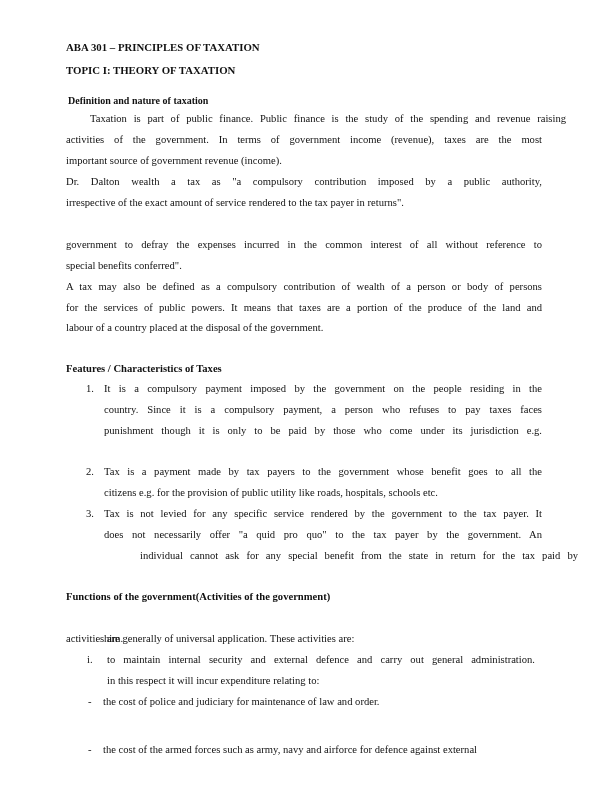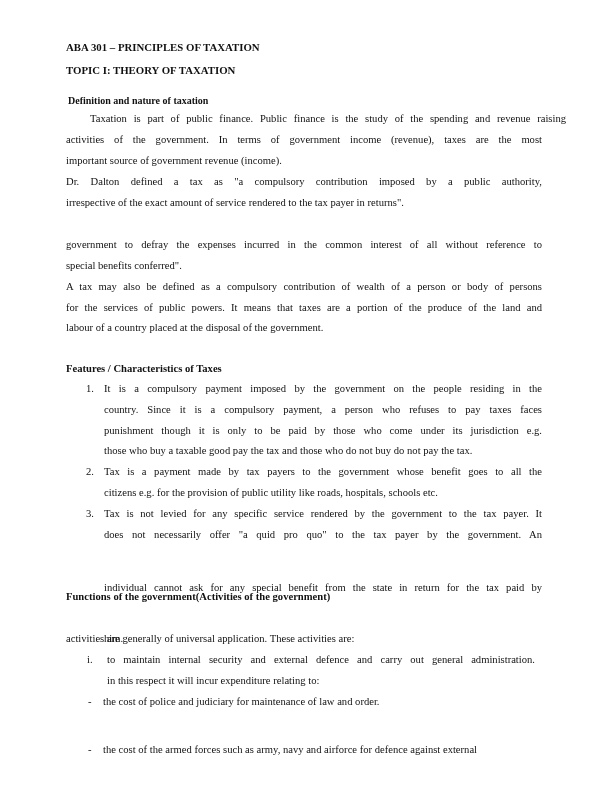--- a/index.html
+++ b/index.html
@@ -58,46 +58,45 @@
 
   <div class="line bold title" style="top:41px;">ABA 301 – PRINCIPLES OF TAXATION</div>
   <div class="line bold title" style="top:64px;">TOPIC I: THEORY OF TAXATION</div>
 
   <div class="line bold" style="top:95px; left:68px; font-size:10px;">Definition and nature of taxation</div>
 
   <div class="just" style="top:113px;margin-left:24px;">Taxation is part of public finance. Public finance is the study of the spending and revenue raising</div>
   <div class="just" style="top:134px;">activities of the government. In terms of government income (revenue), taxes are the most</div>
   <div class="just last" style="top:155px;">important source of government revenue (income).</div>
 
-  <div class="just" style="top:176px;">Dr. Dalton defined a tax as "a compulsory contribution imposed by a public authority,</div>
+  <div class="just" style="top:176px;">Dr. Dalton wealth a tax as "a compulsory contribution imposed by a public authority,</div>
   <div class="just last" style="top:197px;">irrespective of the exact amount of service rendered to the tax payer in returns".</div>
 
   <div class="just" style="top:239px;">government to defray the expenses incurred in the common interest of all without reference to</div>
   <div class="just last" style="top:260px;">special benefits conferred".</div>
 
   <div class="just" style="top:281px;">A tax may also be defined as a compulsory contribution of wealth of a person or body of persons</div>
   <div class="just" style="top:302px;">for the services of public powers. It means that taxes are a portion of the produce of the land and</div>
   <div class="just last" style="top:322px;">labour of a country placed at the disposal of the government.</div>
 
   <div class="line bold" style="top:363px;">Features / Characteristics of Taxes</div>
 
   <div class="num" style="top:383px;">1.</div>
   <div class="just ind" style="top:383px;">It is a compulsory payment imposed by the government on the people residing in the</div>
   <div class="just ind" style="top:404px;">country. Since it is a compulsory payment, a person who refuses to pay taxes faces</div>
   <div class="just ind" style="top:425px;">punishment though it is only to be paid by those who come under its jurisdiction e.g.</div>
-  <div class="just ind last" style="top:445px;">those who buy a taxable good pay the tax and those who do not buy do not pay the tax.</div>
 
   <div class="num" style="top:466px;">2.</div>
   <div class="just ind" style="top:466px;">Tax is a payment made by tax payers to the government whose benefit goes to all the</div>
   <div class="just ind last" style="top:487px;">citizens e.g. for the provision of public utility like roads, hospitals, schools etc.</div>
 
   <div class="num" style="top:508px;">3.</div>
   <div class="just ind" style="top:508px;">Tax is not levied for any specific service rendered by the government to the tax payer. It</div>
   <div class="just ind" style="top:529px;">does not necessarily offer "a quid pro quo" to the tax payer by the government. An</div>
-  <div class="just ind" style="top:582px;">individual cannot ask for any special benefit from the state in return for the tax paid by</div>
+  <div class="just ind" style="top:550px;margin-left:36px;">individual cannot ask for any special benefit from the state in return for the tax paid by</div>
   <div class="just ind last" style="top:596px;margin-top:37px;">him.</div>
 
   <div class="line bold" style="top:591px;">Functions of the government(Activities of the government)</div>
 
   <div class="just last" style="top:633px;">activities are generally of universal application. These activities are:</div>
 
   <div class="roman" style="top:654px;">i.</div>
   <div class="just" style="top:654px; left:107px; width:428px;">to maintain internal security and external defence and carry out general administration.</div>
   <div class="line" style="top:675px; left:107px;">in this respect it will incur expenditure relating to:</div>
 

